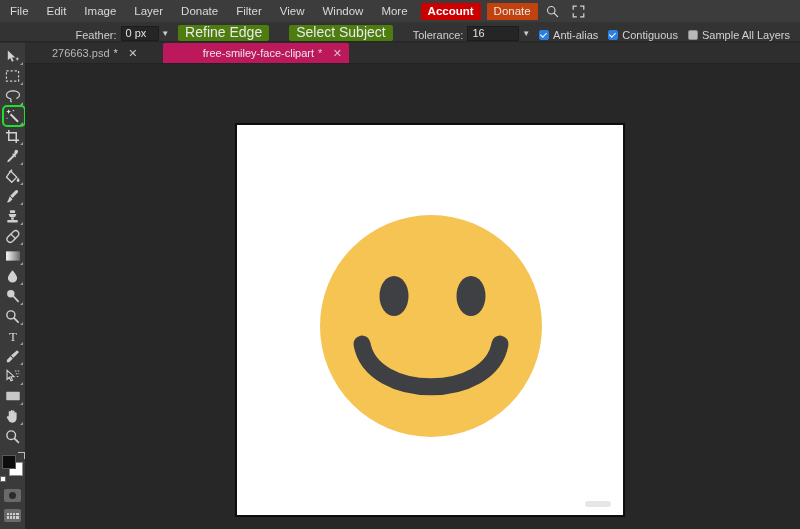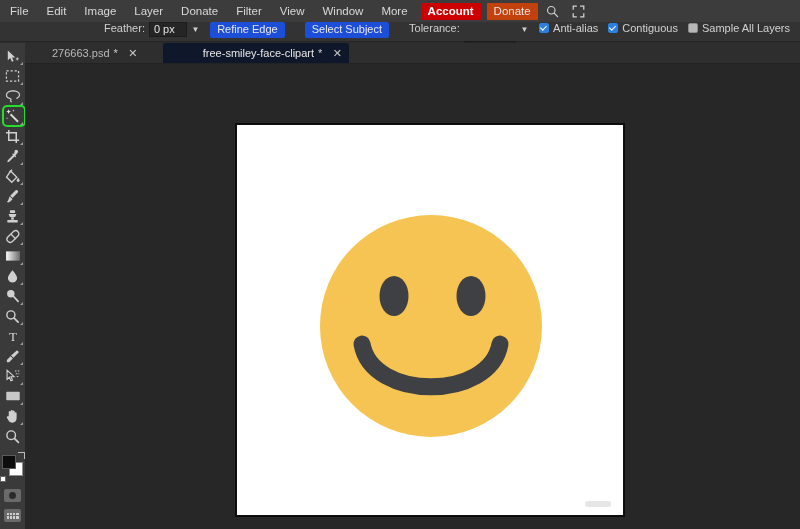--- a/index.html
+++ b/index.html
@@ -33,37 +33,37 @@
     background:#c2410c; color:#e8e8e8;
     padding:0 7px; height:17px; line-height:17px; margin:0 2px;
     font-size:11.5px; border-radius:1px;
   }
   .menu-icon { width:26px; height:22px; display:flex; align-items:center; justify-content:center; }
 
   
   .optionsbar {
     position:absolute; left:0; top:22px; width:800px; height:20px;
     background:#333333;
-    display:flex; align-items:flex-start;
+    display:flex; align-items:flex-end;
     border-bottom:1px solid #262626;
   }
   .opt-spacer { width:110px; }
   .opt-label { font-size:11px; color:#cfcfcf; margin-right:4px; white-space:nowrap; }
   .opt-input {
     background:#252525; border:1px solid #1c1c1c; color:#e3e3e3;
     height:15px; line-height:13px; font-size:11px; padding:0 4px;
     min-width:38px; display:inline-block;
   }
   .opt-input.wide { min-width:52px;margin-top:19px; }
   .opt-caret {
     width:14px; height:15px; display:flex; align-items:center; justify-content:center;
     color:#cdcdcd; font-size:8px; margin-left:2px; margin-right:8px;
   }
   .opt-btn {
-    background:#1d4ed8; color:#eaeaea; font-size:11px;
+    background:#4d7c0f; color:#eaeaea; font-size:14px;
     height:16px; line-height:15px; padding:0 7px; border-radius:2px;
     margin-right:20px; white-space:nowrap;
   }
   .opt-check { display:flex; align-items:center; margin-right:10px; white-space:nowrap; }
   .checkbox {
     width:10px; height:10px; border-radius:2px; margin-right:4px;
     display:flex; align-items:center; justify-content:center;
     background:#b8b8b8; border:1px solid #8c8c8c;
   }
   .checkbox.on { background:#2a7fe0; border-color:#2a7fe0; }
@@ -81,21 +81,21 @@
     border-bottom:1px solid #232323;
     gap:16px;
   }
   .tab-lead { width:26px; height:21px; background:#2e2e2e; }
   .tab {
     height:20px; display:flex; align-items:center;
     padding:0 6px 0 10px; margin-right:2px;
     font-size:11px; color:#b9b9b9;
     background:#2e2e2e; border-radius:2px 2px 0 0;
   }
-  .tab.active { background:#0f172a; color:#e8e8e8;padding-left:40px; }
+  .tab.active { background:#be185d; color:#e8e8e8;padding-left:40px; }
   .tab-title { white-space:nowrap; }
   .tab-dirty { margin-left:4px; color:#cfcfcf; }
   .tab-close {
     margin-left:9px; width:12px; height:12px;
     display:flex; align-items:center; justify-content:center;
     font-size:11px; color:#c8c8c8; line-height:1;
   }
 
   
   .toolbar {

